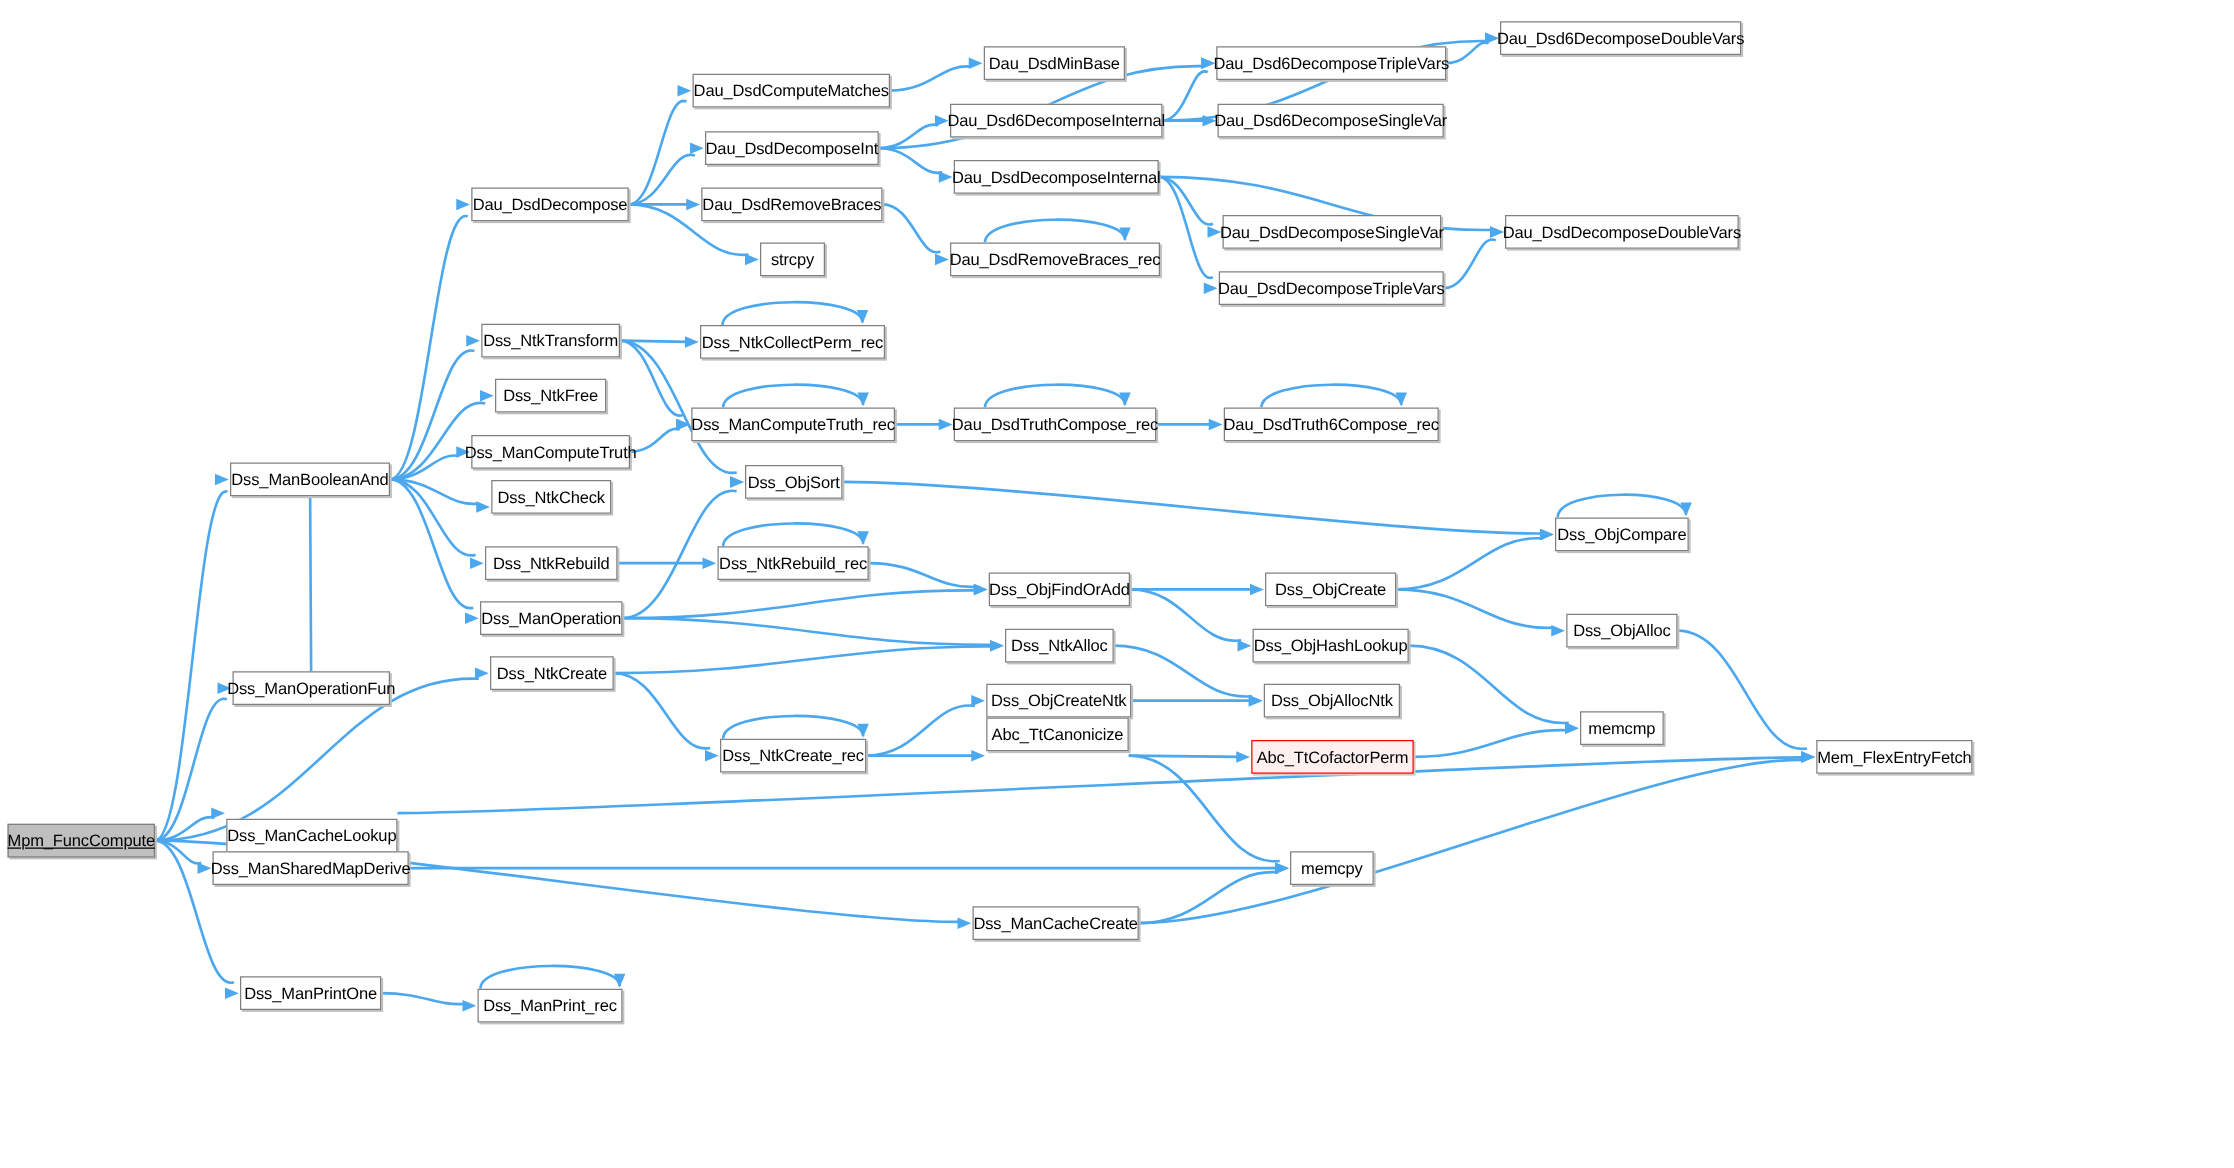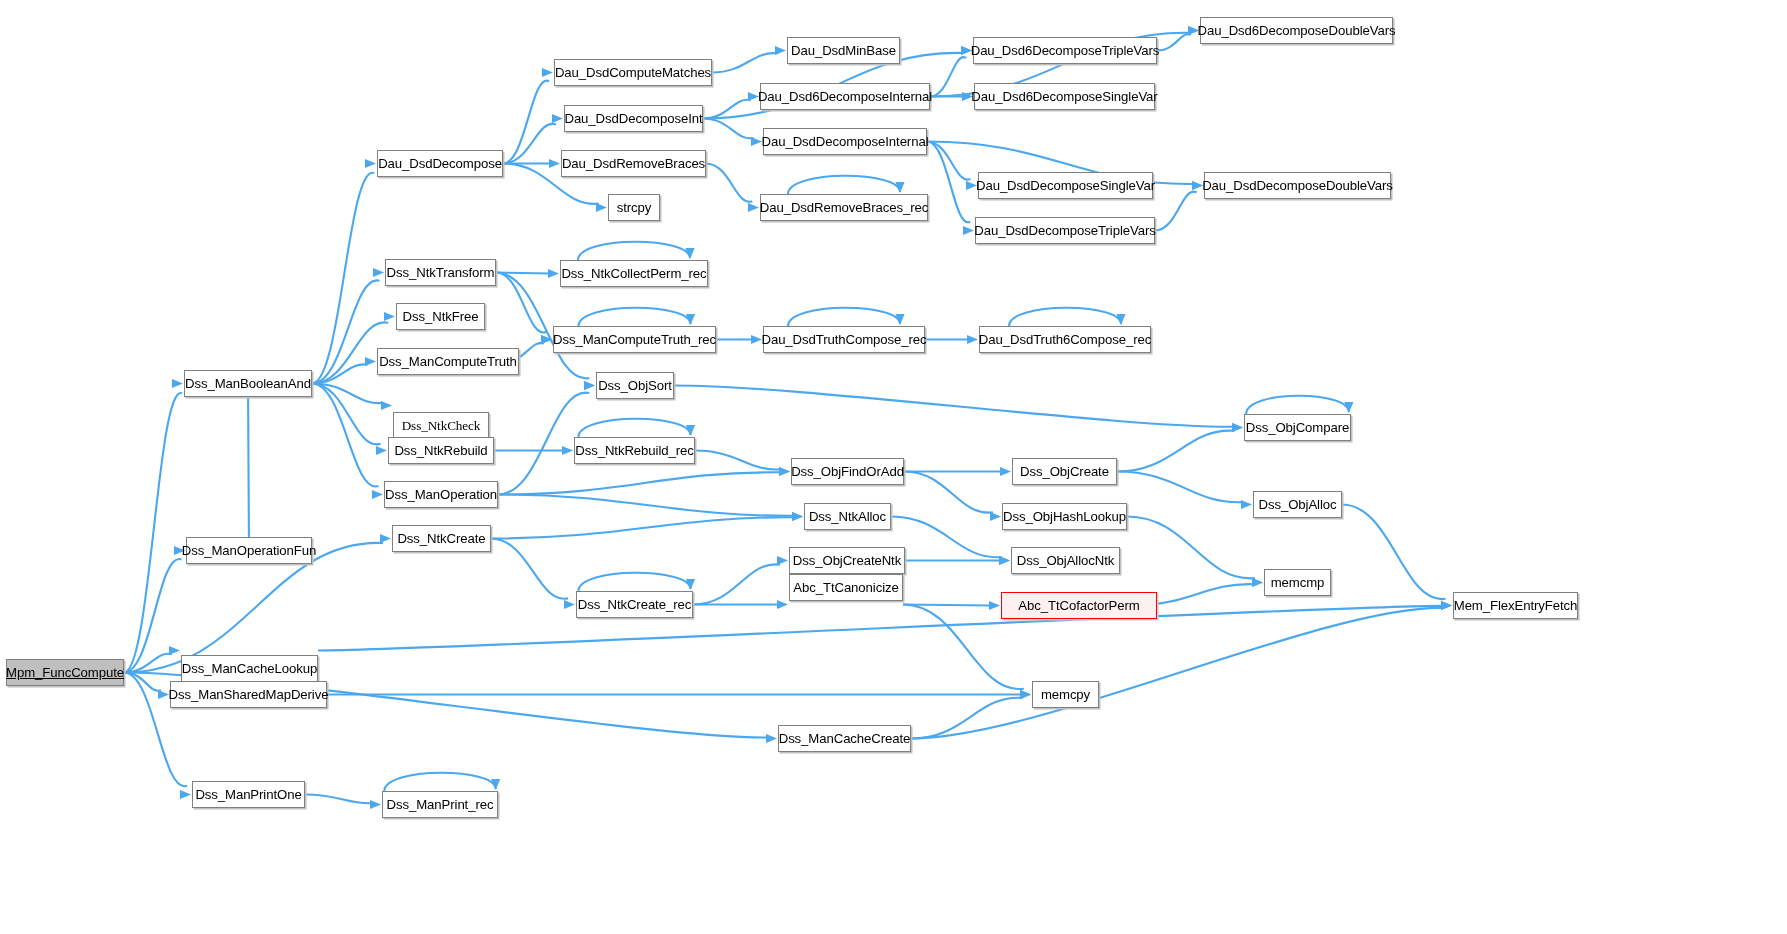--- a/index.html
+++ b/index.html
@@ -339,24 +339,24 @@
       </div>
       <div class="node" style="left: 377px; top: 150px; width: 126px;">
         <span>Dau_DsdDecompose</span>
       </div>
       <div class="node" style="left: 385px; top: 259px; width: 111px;">
         <span>Dss_NtkTransform</span>
       </div>
       <div class="node" style="left: 396px; top: 303px; width: 89px;">
         <span>Dss_NtkFree</span>
       </div>
-      <div class="node" style="left: 377px; top: 348px; width: 142px;">
+      <div class="node" style="left: 377px; top: 348px; width: 127px;">
         <span>Dss_ManComputeTruth</span>
       </div>
-      <div class="node" style="left: 393px; top: 412px; width: 96px; font-family: Liberation Serif, serif;">
+      <div class="node" style="left: 393px; top: 384px; width: 96px;">
         <span>Dss_NtkCheck</span>
       </div>
       <div class="node" style="left: 388px; top: 437px; width: 106px;">
         <span>Dss_NtkRebuild</span>
       </div>
       <div class="node" style="left: 384px; top: 481px; width: 114px;">
         <span>Dss_ManOperation</span>
       </div>
       <div class="node" style="left: 392px; top: 525px; width: 99px;">
         <span>Dss_NtkCreate</span>
@@ -435,21 +435,21 @@
       </div>
       <div class="node" style="left: 1012px; top: 458px; width: 105px;">
         <span>Dss_ObjCreate</span>
       </div>
       <div class="node" style="left: 1002px; top: 503px; width: 125px;">
         <span>Dss_ObjHashLookup</span>
       </div>
       <div class="node" style="left: 1011px; top: 547px; width: 109px;">
         <span>Dss_ObjAllocNtk</span>
       </div>
-      <div class="node hl" style="left: 1001px; top: 592px; width: 156px;">
+      <div class="node hl" style="left: 1001px; top: 592px; width: 130px;">
         <span>Abc_TtCofactorPerm</span>
       </div>
       <div class="node" style="left: 1032px; top: 681px; width: 67px;">
         <span>memcpy</span>
       </div>
       <div class="node" style="left: 1200px; top: 17px; width: 193px;">
         <span>Dau_Dsd6DecomposeDoubleVars</span>
       </div>
       <div class="node" style="left: 1204px; top: 172px; width: 187px;">
         <span>Dau_DsdDecomposeDoubleVars</span>

